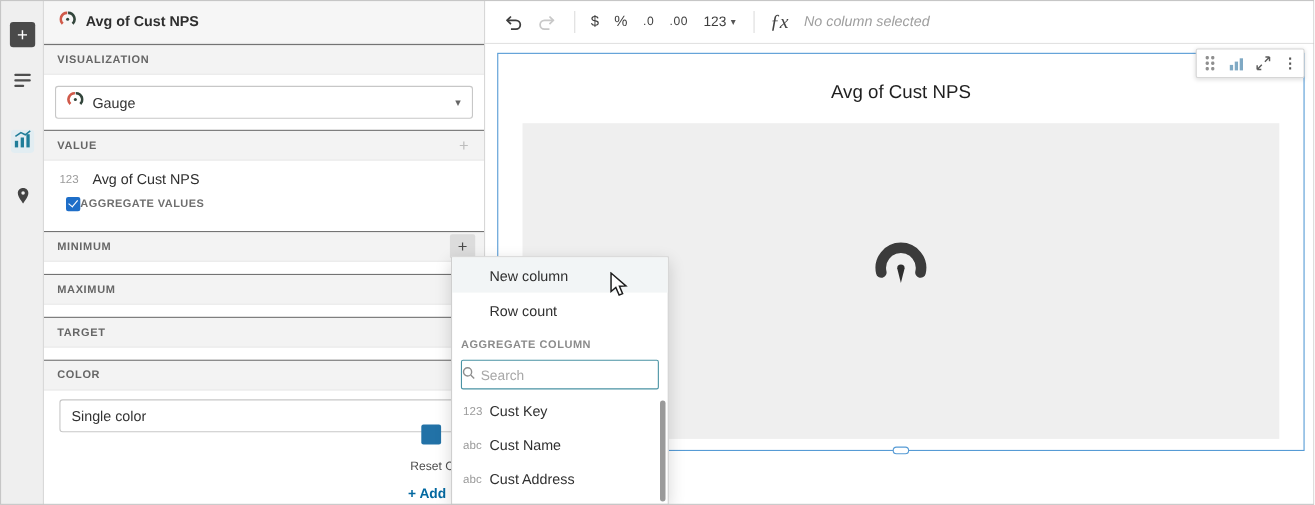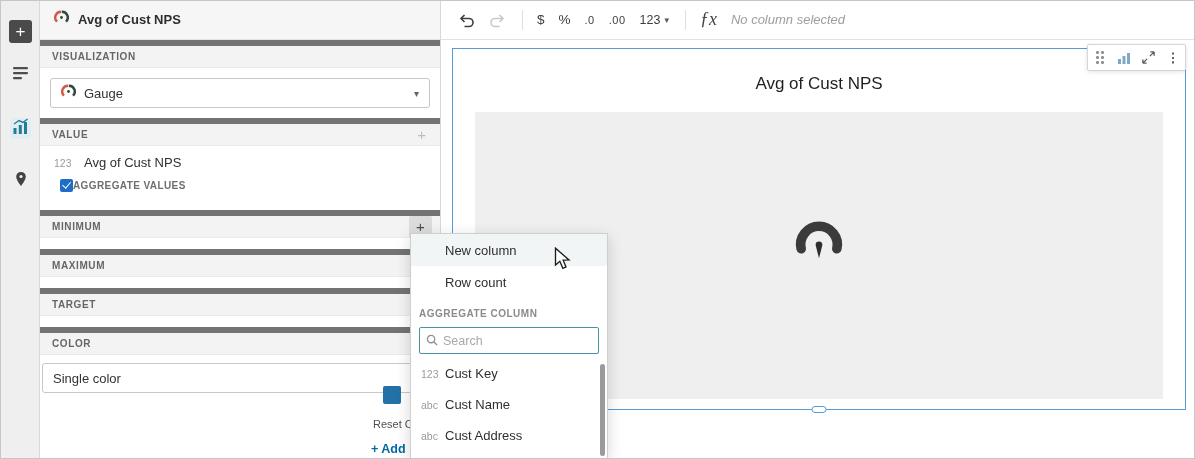--- a/index.html
+++ b/index.html
@@ -11,29 +11,29 @@
   .rail { position:absolute; left:0; top:0; bottom:0; width:40px; background:#efefef; border-right:1px solid #d9d9d9; z-index:5; }
   .rail-add { position:absolute; left:9px; top:20px; width:23px; height:23px; background:#4a4a4a; color:#fff;
               border-radius:3px; display:flex; align-items:center; justify-content:center; font-size:17px; line-height:1; cursor:pointer; }
   .rail-ic { position:absolute; left:10px; width:21px; height:21px; display:flex; align-items:center; justify-content:center; }
   #ric1 { top:64px; } #ric2 { top:118px; background:#e2edf2; border-radius:3px; } #ric3 { top:170px; }
 
   
   .panel { position:absolute; left:40px; top:0; bottom:0; width:401px; background:#fff; border-right:1px solid #d7d7d7; z-index:4; }
   .panel-header { height:40px; background:#f6f6f6; border-bottom:1px solid #e3e3e3; display:flex; align-items:center; padding:0 14px; gap:9px; }
   .panel-title { font-size:13px; font-weight:700; color:#2e2e2e; }
-  .strip { height:28px; background:#f3f3f3; border-top:6px solid #737373; border-bottom:1px solid #eaeaea;
+  .strip { height:28px; background:#f3f3f3; border-top:1px solid #737373; border-bottom:1px solid #eaeaea;
            display:flex; align-items:center; padding:0 12px; }
   .strip-label { font-size:10px; font-weight:700; color:#666; letter-spacing:.6px; }
   .strip.spread { justify-content:space-between; padding-right:8px; }
   .plus-faint { font-size:15px; color:#bdbdbd; padding:0 6px; }
   .plus-btn { width:23px; height:22px; background:#dcdcdc; border-radius:2px; display:flex; align-items:center;
               justify-content:center; font-size:15px; color:#4a4a4a; cursor:pointer; }
   .viz-wrap, .color-wrap { padding:10px; }
-  .color-wrap { padding:8px 2px; }
+  .color-wrap { padding:8px 14px; }
   .dropdown { height:30px; border:1px solid #c7c7c7; border-radius:3px; display:flex; align-items:center;
               padding:0 10px; gap:8px; background:#fff; cursor:pointer; }
   .dd-label { font-size:13px; color:#333; flex:1; }
   .dd-caret { color:#666; font-size:10px; }
   .value-row { display:flex; align-items:center; padding:9px 14px 4px; gap:10px; }
   .type-tag { font-size:10.5px; color:#9b9b9b; min-width:20px; }
   .value-name { font-size:13px; color:#2f2f2f; }
   .agg-row { display:flex; align-items:center; padding:5px 14px 8px 20px; gap:0; }
   .checkbox { width:13px; height:13px; background:#1e6ec8; border-radius:2px; position:relative; cursor:pointer; }
   .checkbox::after { content:""; position:absolute; left:4.2px; top:1.4px; width:4px; height:7px;
@@ -75,21 +75,21 @@
                   background:#8f8f8f; box-shadow:5px 0 #8f8f8f, 0 5px #8f8f8f, 5px 5px #8f8f8f, 0 10px #8f8f8f, 5px 10px #8f8f8f; }
   .kebab { font-size:13px; color:#555; font-weight:700; }
 
   
   .popup { position:absolute; left:410px; top:233px; width:198px; bottom:0; background:#fff;
            border:1px solid #cfcfcf; box-shadow:0 4px 14px rgba(0,0,0,.16); z-index:40; }
   .menu-item { height:32px; display:flex; align-items:center; padding-left:34px; font-size:13px; color:#2f2f2f; cursor:pointer; }
   .menu-item.hl { background:#f2f5f6; }
   .agg-header { padding:10px 8px 2px; font-size:10px; font-weight:700; color:#8b8b8b; letter-spacing:.5px; }
   .search { margin:6px 8px 4px; height:27px; border:1.5px solid #4a93a4; border-radius:2px; display:flex;
-            align-items:center; padding:0 6px; gap:5px; background:#fff; }
+            align-items:center; padding:0 0; gap:5px; background:#fff; }
   .search input { border:none; outline:none; flex:1; font-size:12.5px; color:#333; background:transparent; min-width:0;
                   font-family:"Liberation Sans", sans-serif; }
   .search input::placeholder { color:#a8a8a8; }
   .col-row { height:31px; display:flex; align-items:center; padding-left:10px; cursor:pointer; }
   .col-type { font-size:10.5px; color:#9b9b9b; width:24px; }
   .col-name { font-size:13px; color:#2f2f2f; }
   .pop-scroll { position:absolute; right:2px; top:130px; width:5px; bottom:2px; background:#9a9a9a; border-radius:3px; cursor:pointer; }
 
   .cursor { position:absolute; left:554px; top:247px; z-index:60; pointer-events:none; }
 </style>

